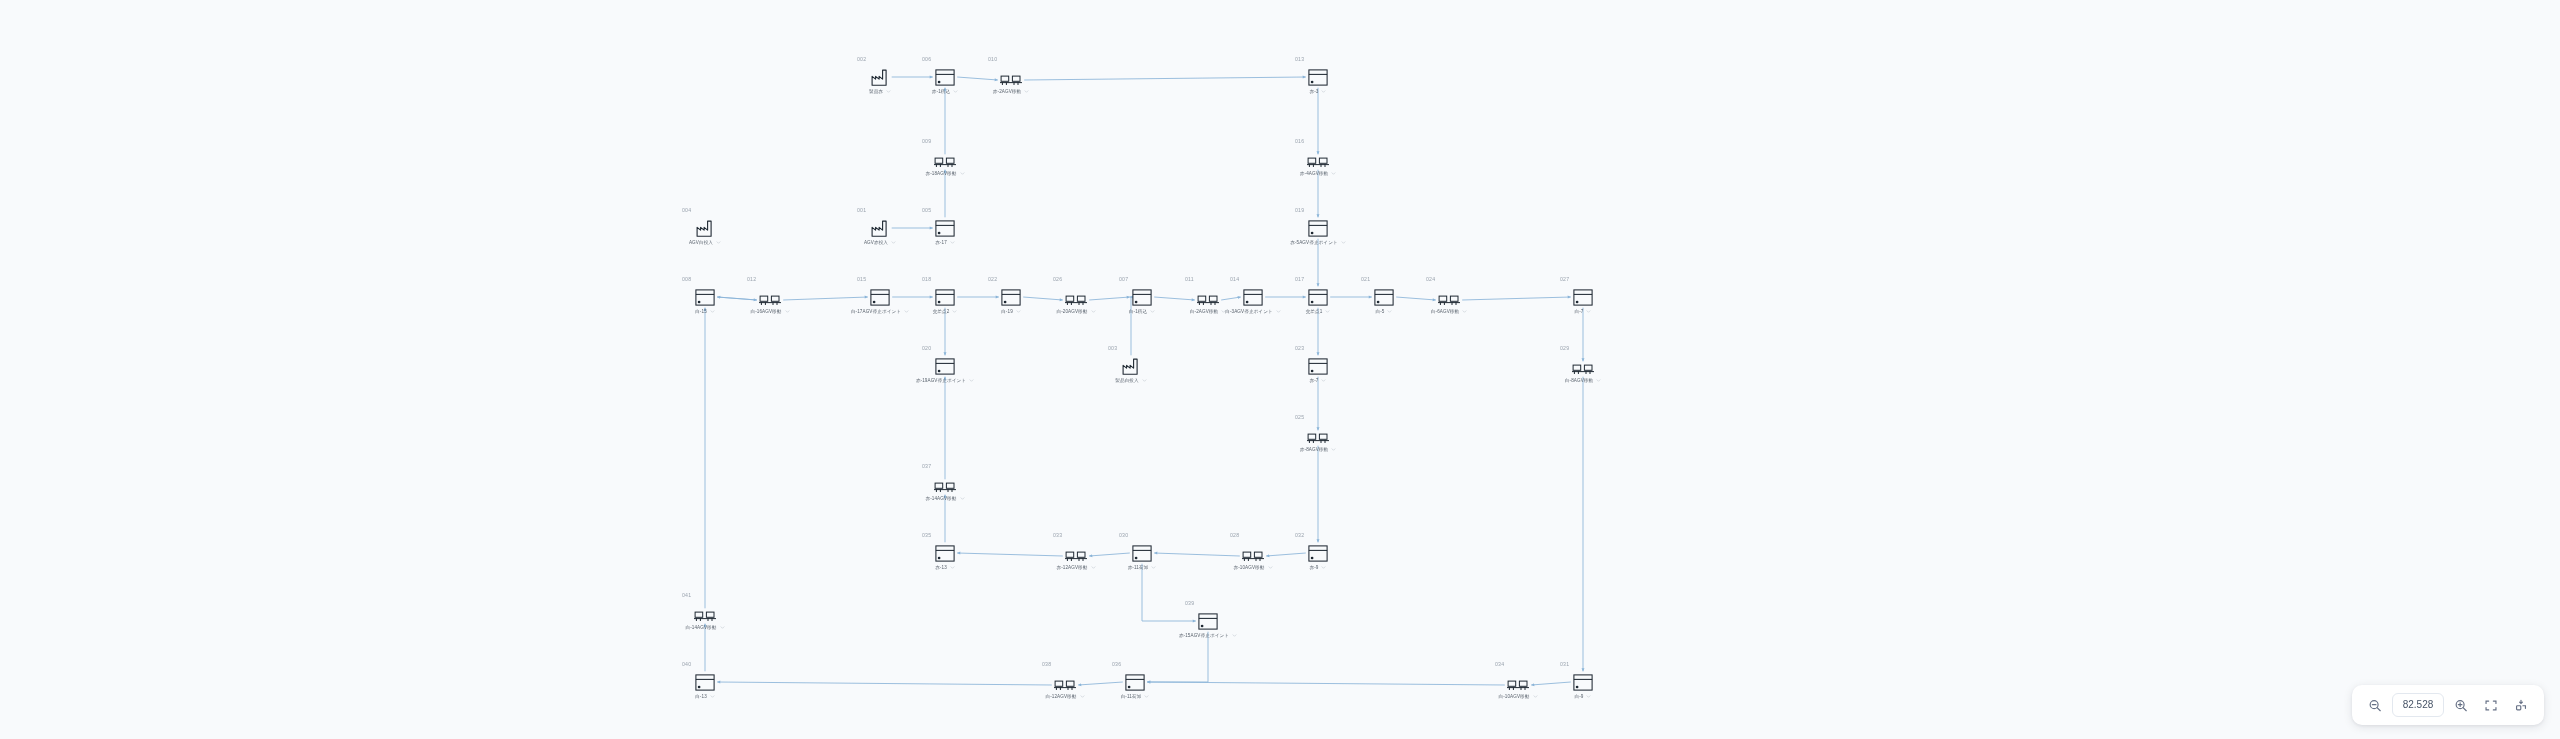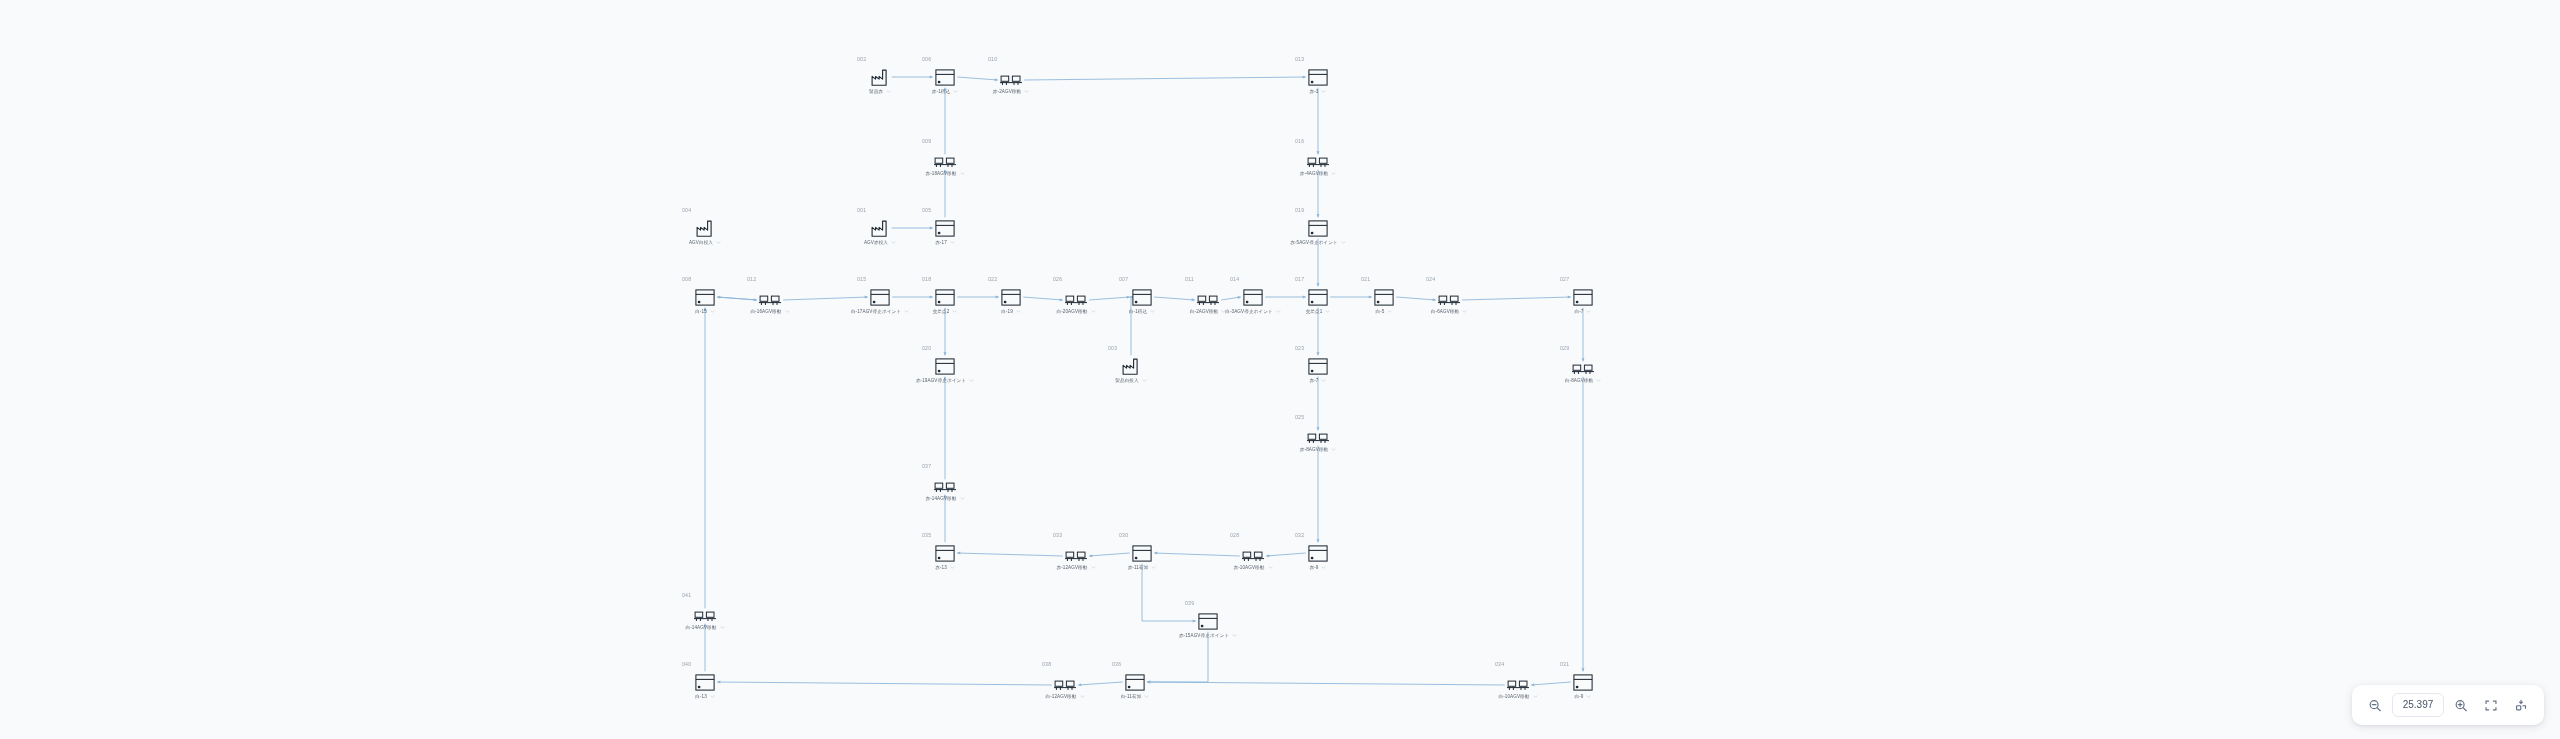--- a/index.html
+++ b/index.html
@@ -958,21 +958,21 @@
 
   <div id="zoom-bar">
     <button class="zbtn" aria-label="zoom-out">
       <svg width="17" height="17" viewBox="0 0 24 24" fill="none" stroke="currentColor" stroke-width="2" stroke-linecap="round">
         <circle cx="10.5" cy="10.5" r="6.8"></circle>
         <line x1="15.6" y1="15.6" x2="21" y2="21"></line>
         <line x1="7.4" y1="10.5" x2="13.6" y2="10.5"></line>
       </svg>
     </button>
 
-    <div id="zoom-value">25.397</div>
+    <div id="zoom-value">82.528</div>
 
     <button class="zbtn" aria-label="zoom-in">
       <svg width="17" height="17" viewBox="0 0 24 24" fill="none" stroke="currentColor" stroke-width="2" stroke-linecap="round">
         <circle cx="10.5" cy="10.5" r="6.8"></circle>
         <line x1="15.6" y1="15.6" x2="21" y2="21"></line>
         <line x1="7.4" y1="10.5" x2="13.6" y2="10.5"></line>
         <line x1="10.5" y1="7.4" x2="10.5" y2="13.6"></line>
       </svg>
     </button>
 

